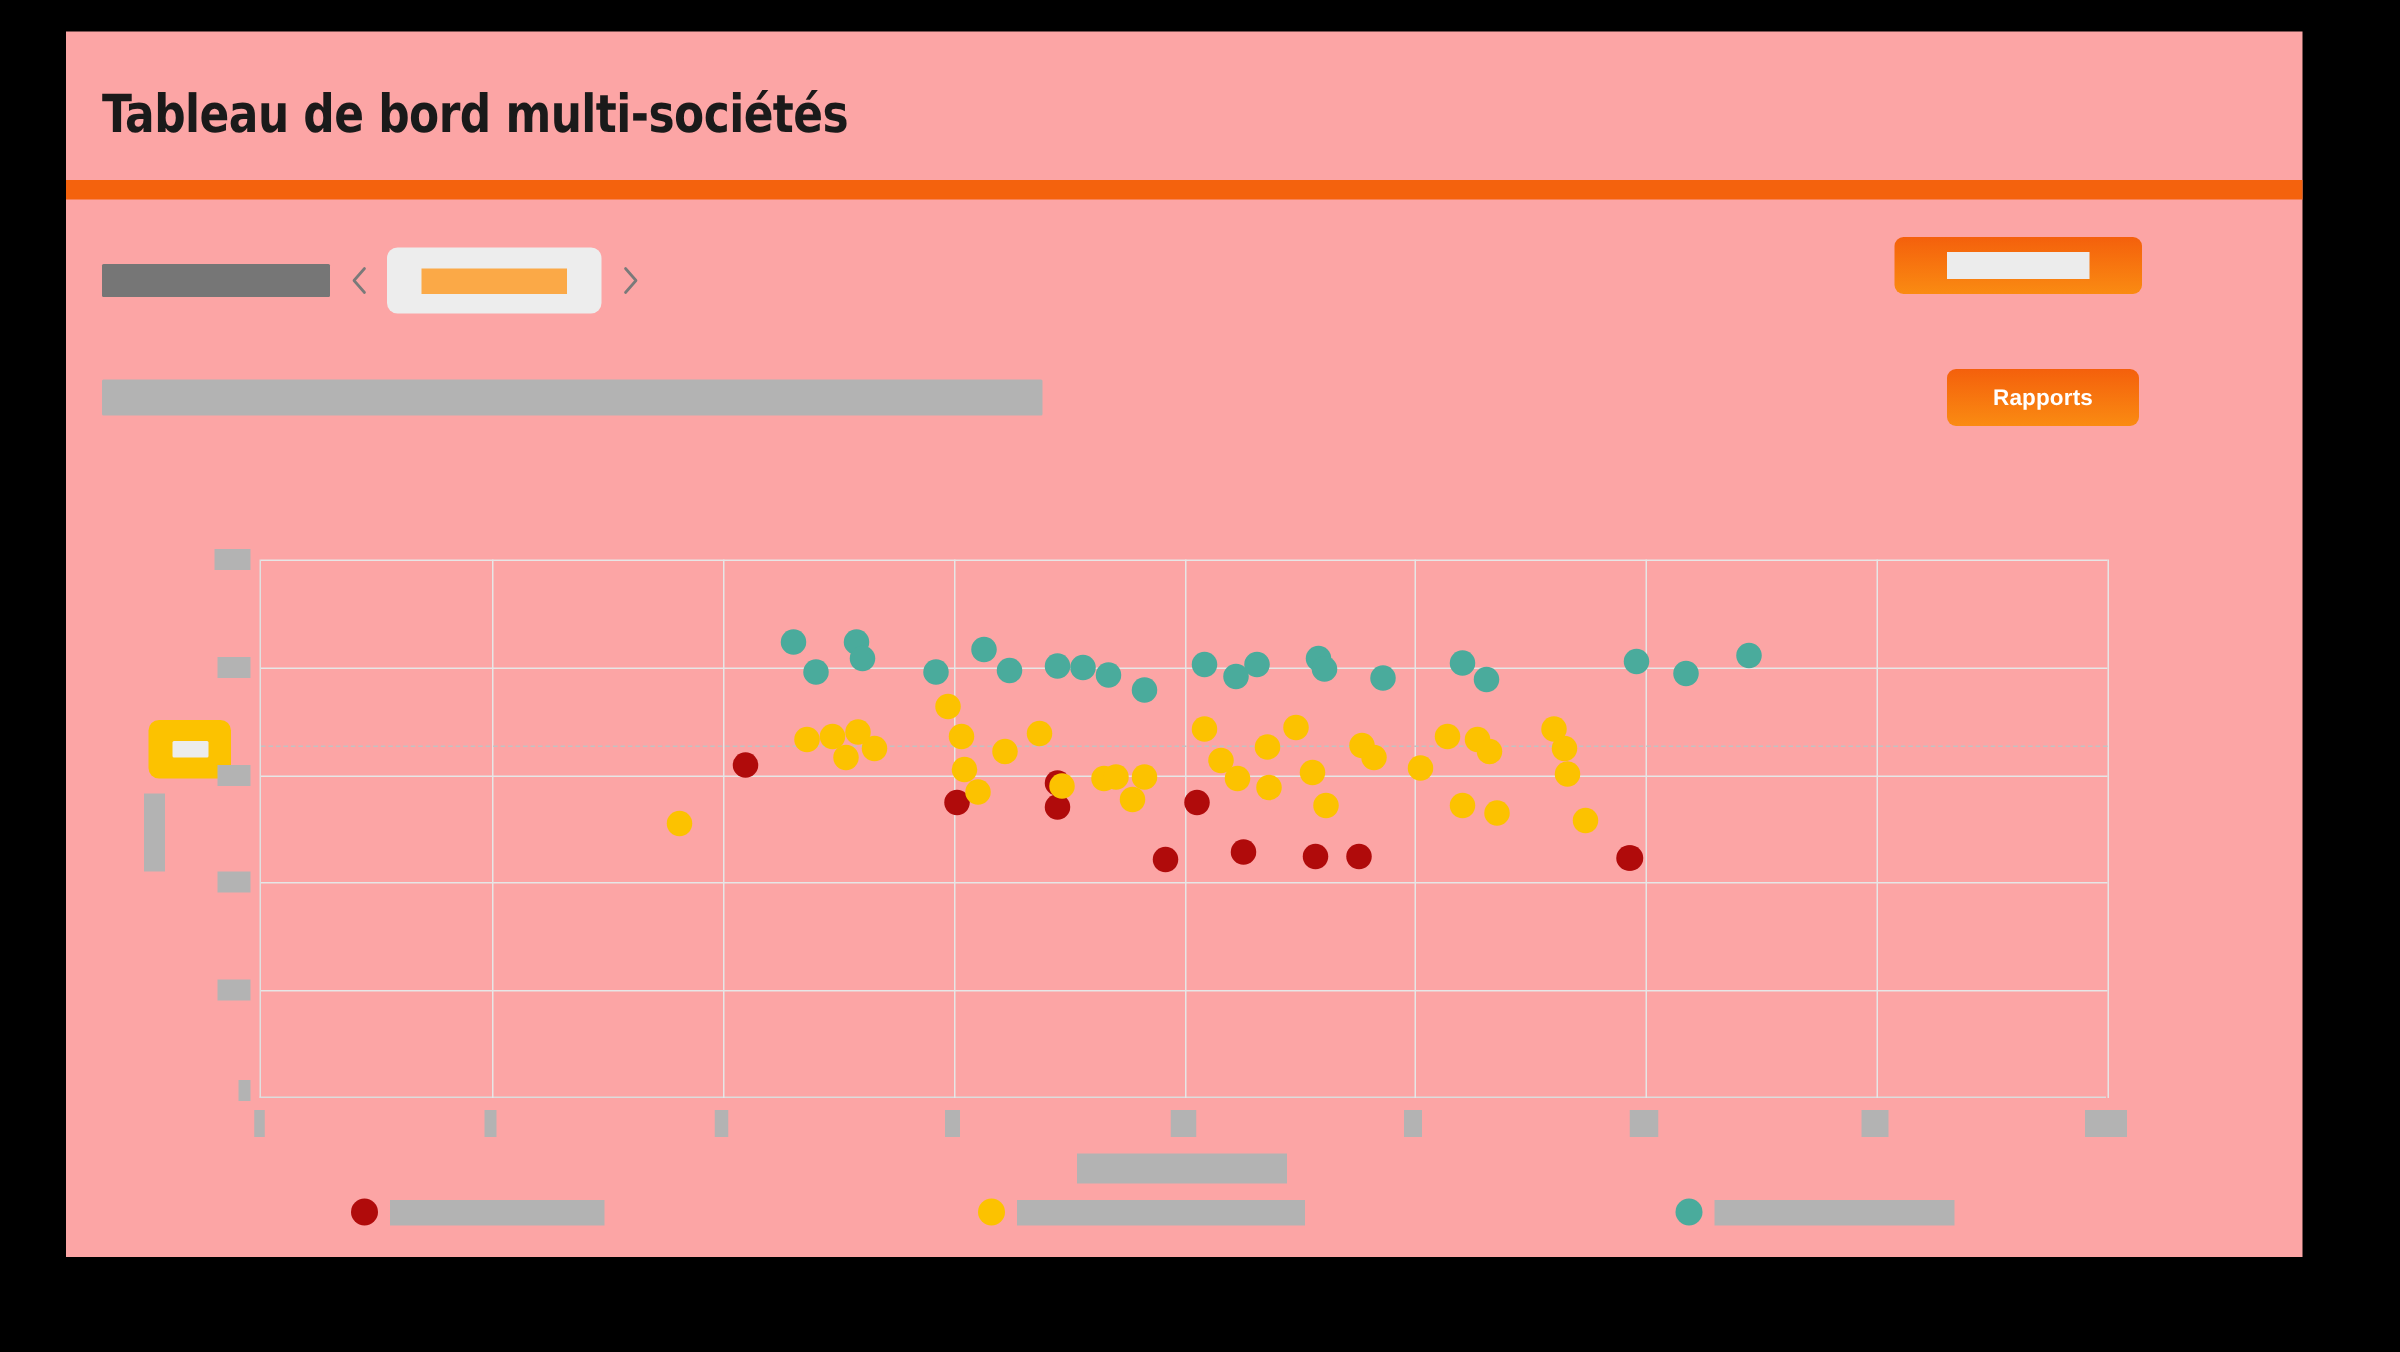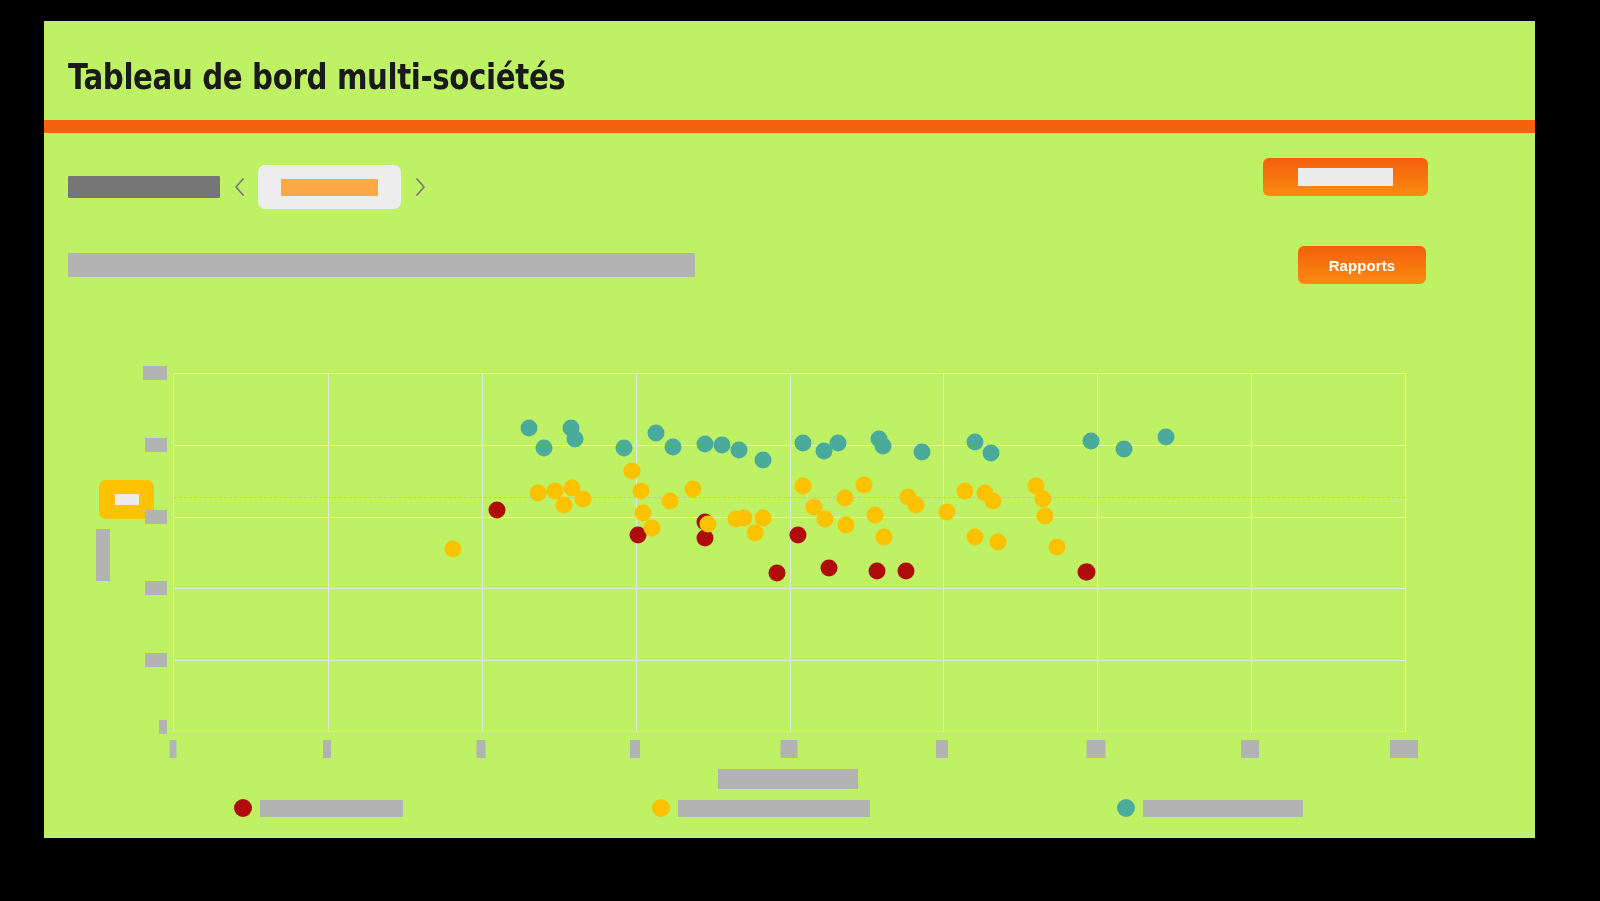--- a/index.html
+++ b/index.html
@@ -12,21 +12,21 @@
     font-family: "Liberation Sans", sans-serif;
     overflow: hidden;
   }
 
   #app {
     position: absolute;
     left: 44px;
     top: 21px;
     width: 1491px;
     height: 817px;
-    background: #bef264;
+    background: #fca5a5;
   }
 
   
   .page-title {
     position: absolute;
     left: 24px;
     top: 36px;
     font-size: 35px;
     font-weight: bold;
     letter-spacing: -0.4px;

